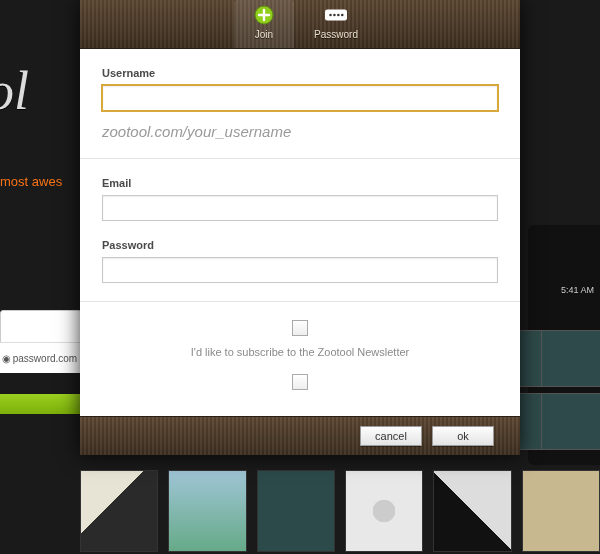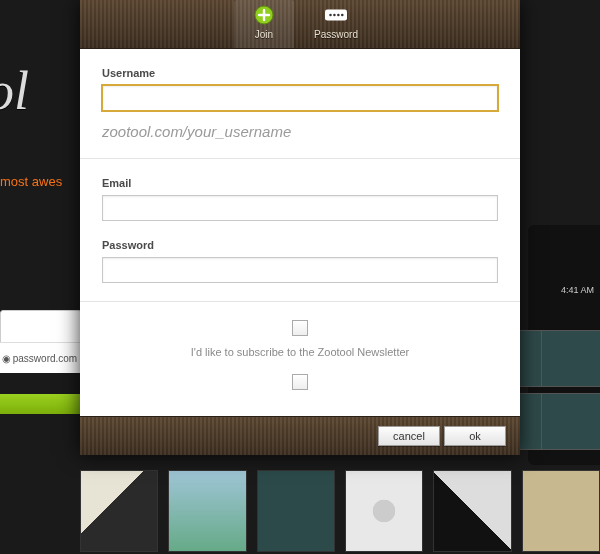--- a/index.html
+++ b/index.html
@@ -34,21 +34,21 @@
   .inp{width:100%;box-sizing:border-box;height:26px;border:1px solid #c8c8c8;background:#fff;padding:2px 6px;font-family:inherit;font-size:12px;box-shadow:inset 0 1px 2px rgba(0,0,0,.08);}
   .inp.focus{border-color:#d6a93a;box-shadow:0 0 0 1px #d6a93a, inset 0 1px 2px rgba(0,0,0,.08);outline:none;}
   .hint{color:#9a9a9a;font-size:15px;margin-top:12px;font-style:italic;}
   .hr{border:none;border-top:1px solid #e4e4e4;margin:6px -22px 18px;}
   .chkRow{display:flex;align-items:center;gap:10px;color:#8a8a8a;font-size:11px;margin:16px 0;flex-direction:column;}
   .chk{width:14px;height:14px;border:1px solid #aaa;background:linear-gradient(#fff,#eee);box-shadow:inset 0 1px 0 #fff;}
   .tos{color:#7aa815;text-decoration:none;}
   .woodBot{height:38px;background:#4a3a28;background-image:
      repeating-linear-gradient(90deg,rgba(255,255,255,.05) 0 2px,rgba(0,0,0,.08) 2px 4px),
      linear-gradient(#5b4631,#3c2e1f);
-     border-top:1px solid #2a2016;display:flex;justify-content:flex-end;align-items:center;padding:0 14px;gap:4px;}
+     border-top:1px solid #2a2016;display:flex;justify-content:flex-end;align-items:center;padding:0 26px;gap:10px;}
   .btn{min-width:62px;height:20px;background:linear-gradient(#fdfdfd,#e4e4e4);border:1px solid #9c9c9c;font-size:11px;color:#333;cursor:pointer;box-shadow:0 1px 0 rgba(0,0,0,.3);}
   
   .joinIco circle{fill:#8fce1c;stroke:#5e8a10;stroke-width:1;}
   .joinIco path{stroke:#fff;stroke-width:2.4;stroke-linecap:round;}
   .lockIco rect{fill:#e8c558;}
   .lockIco path{stroke:#caa93c;stroke-width:2;fill:none;}
   .pwIco rect{fill:#fff;rx:3;}
   .pwIco circle{fill:#333;}
 </style>
 </head>
@@ -57,21 +57,21 @@
 <div class="bg">
   <div class="logo">ool</div>
   <div class="tagline">most awes</div>
   <div class="strip"></div>
   <div class="addr">
     <span>◉</span>
     <span>password.com</span>
   </div>
   <div class="greenbar"></div>
   <div class="device">
-    <div class="time">4:41 AM</div>
+    <div class="time">5:41 AM</div>
   </div>
   <div class="miniGrid">
     <div></div>
       <div></div>
       <div></div>
       <div></div>
   </div>
   <div class="thumbs">
     <div class="th" style="background:linear-gradient(135deg,#e8e4d5 40%,#2a2a2a 40%);"></div>
     <div class="th" style="background:linear-gradient(#9fc5d6,#6a8 );"></div>

